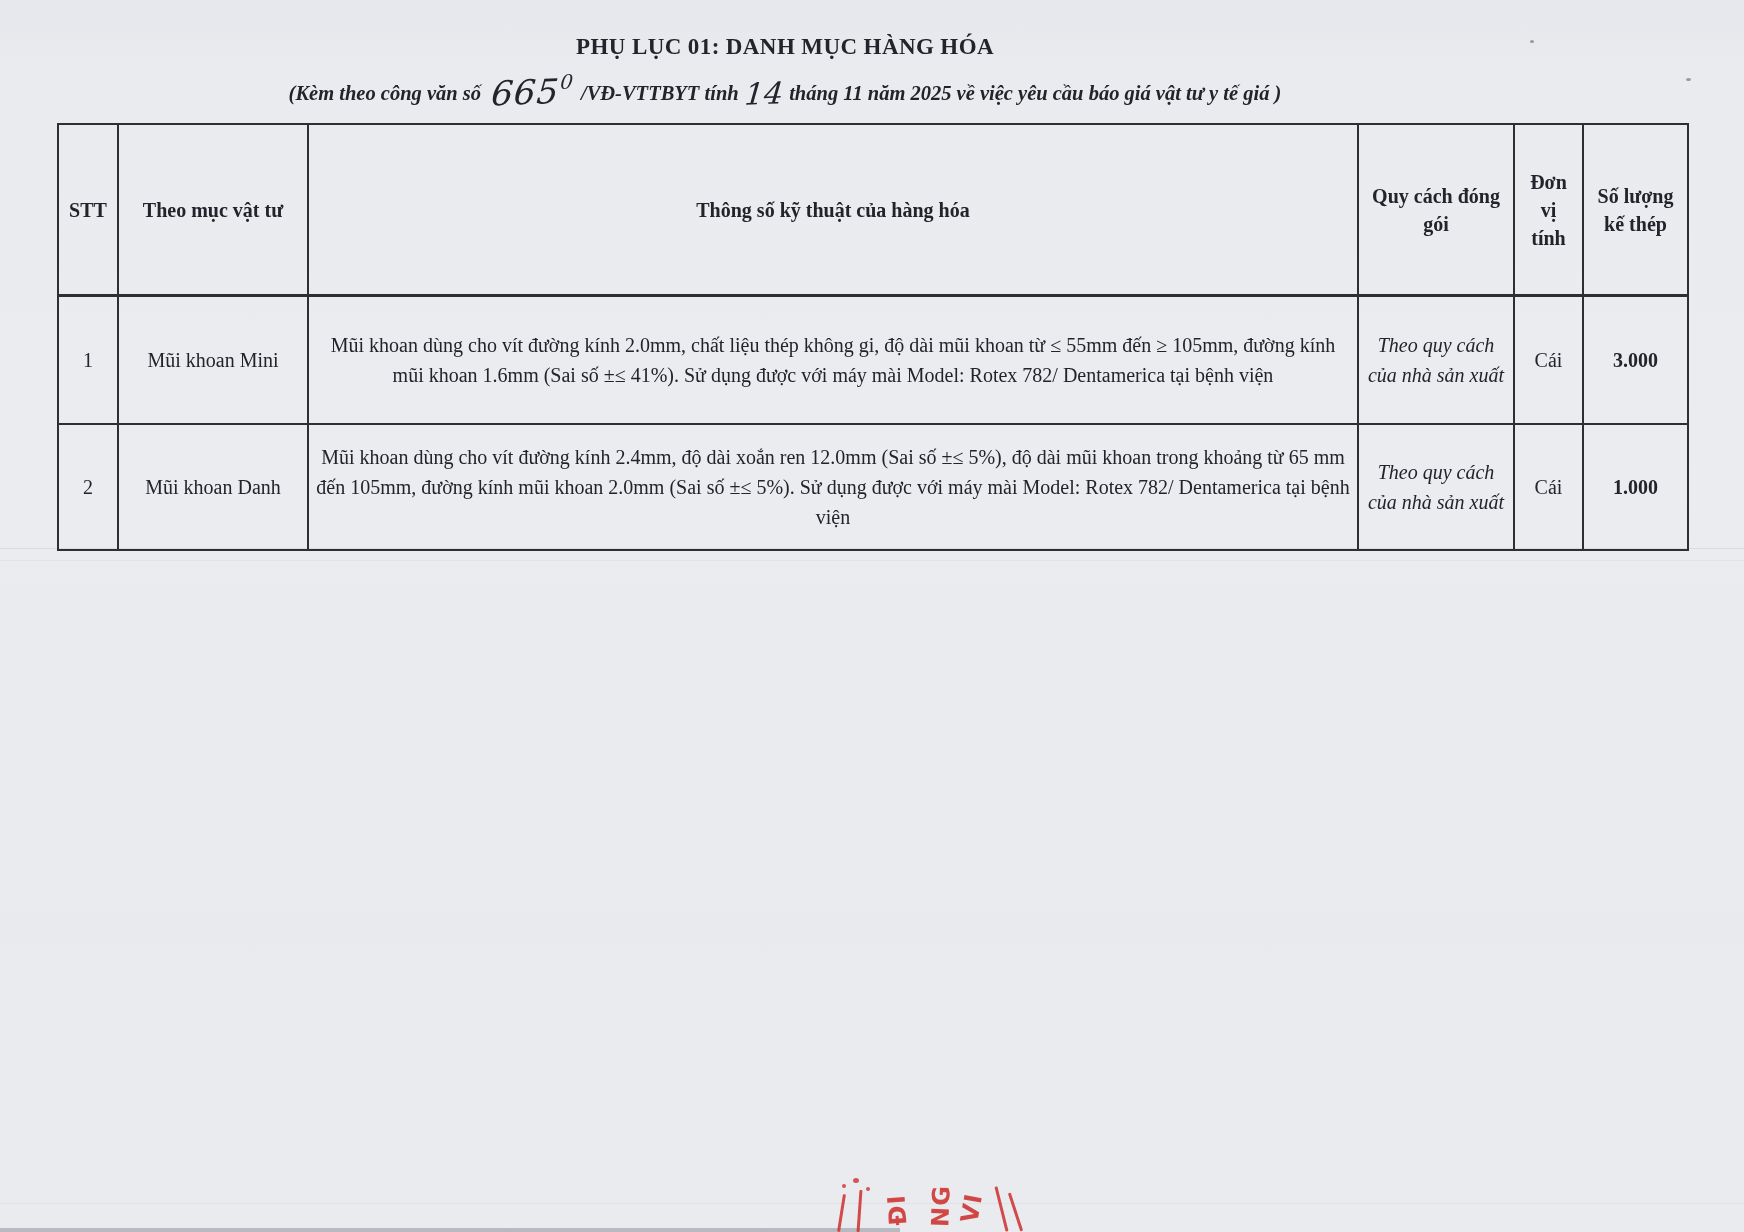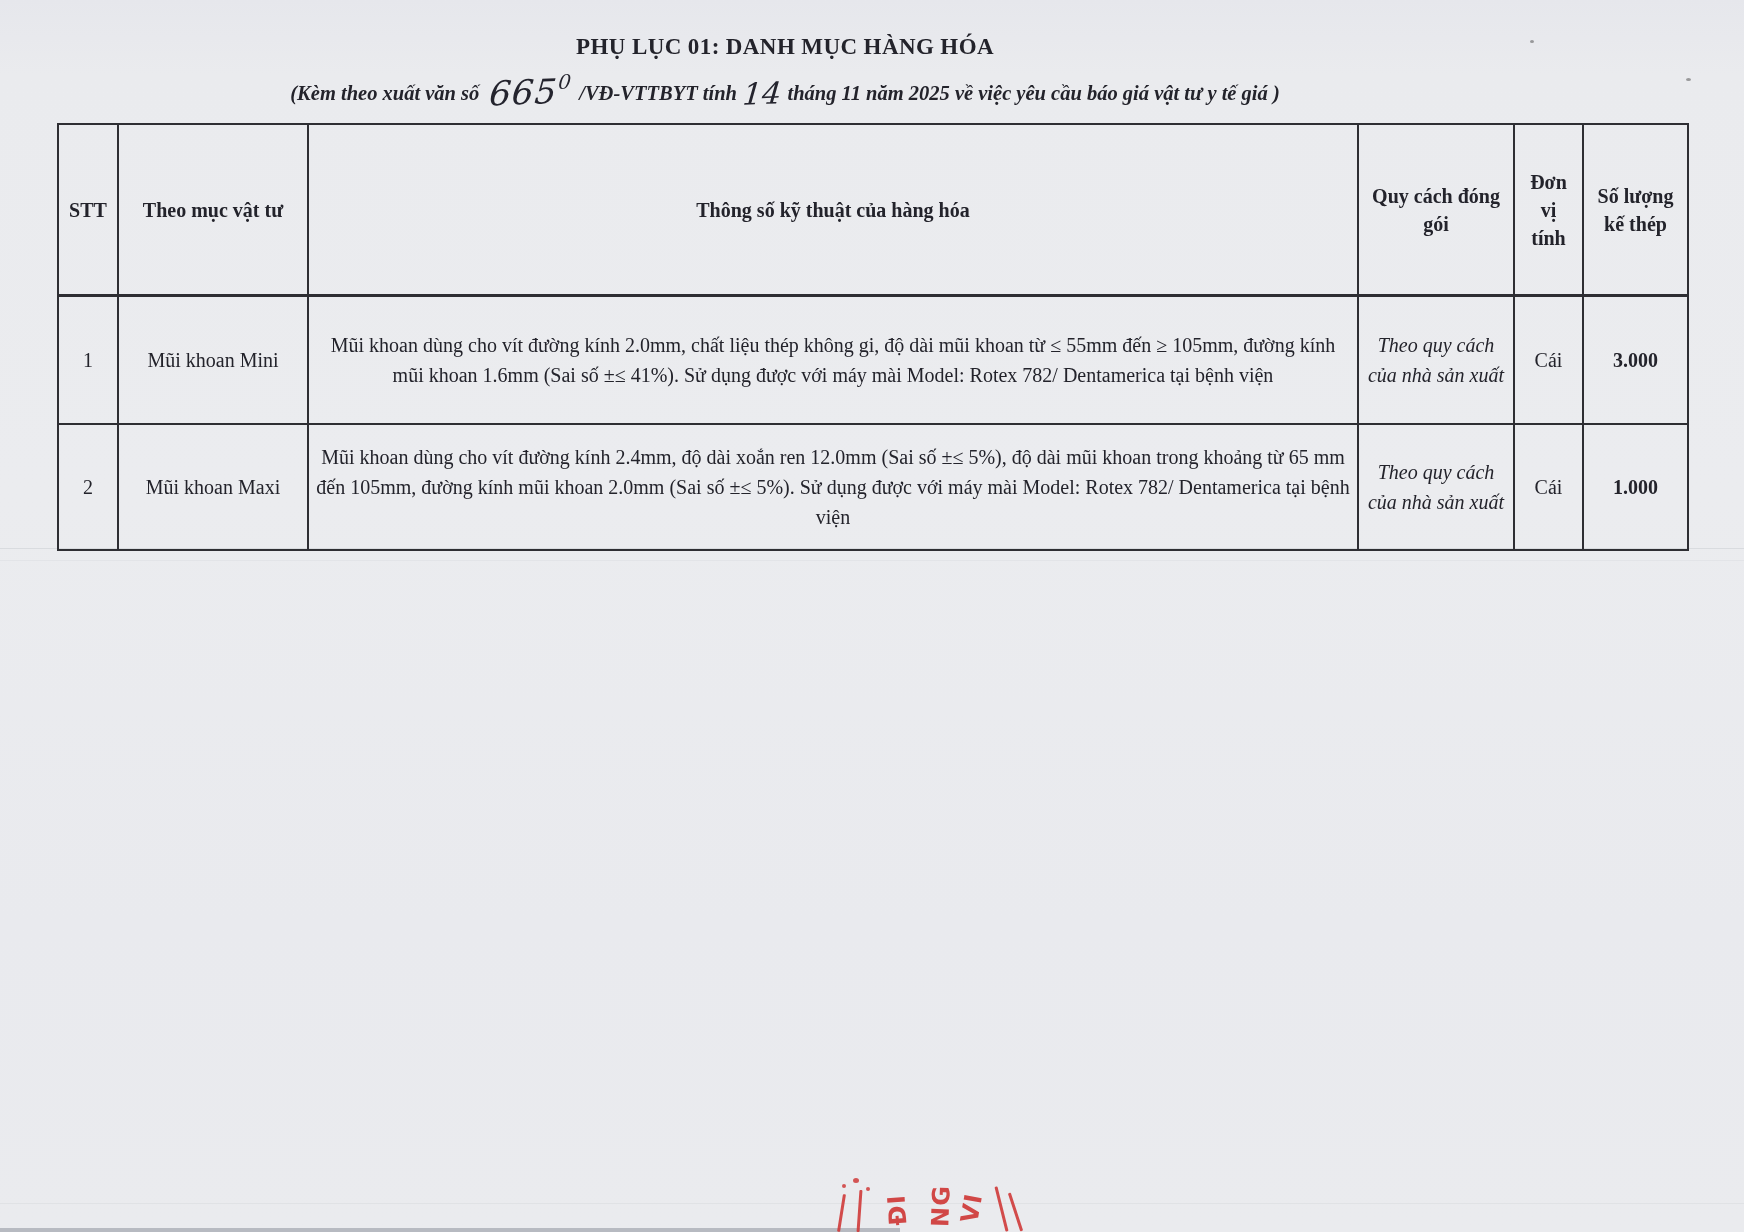--- a/index.html
+++ b/index.html
@@ -118,21 +118,21 @@
   <div class="crease c1"></div>
   <div class="crease c2"></div>
   <div class="crease c3"></div>
   <div class="edge-shadow"></div>
   <div class="speck s1"></div>
   <div class="speck s2"></div>
 
   <div class="doc-head">
     <div class="title">PHỤ LỤC 01: DANH MỤC HÀNG HÓA</div>
     <div class="subtitle">
-      <span>(Kèm theo xuất văn số</span>
+      <span>(Kèm theo công văn số</span>
       <span class="hand hand-number"><span>665</span><sup>0</sup></span>
       <span>/VĐ-VTTBYT tính</span>
       <span class="hand hand-day">14</span>
       <span>tháng 11 năm 2025 về việc yêu cầu báo giá vật tư y tế giá )</span>
     </div>
   </div>
 
   <table class="goods">
     <colgroup>
       <col class="c-stt">
@@ -156,21 +156,21 @@
       <tr class="r1">
         <td class="stt">1</td>
         <td class="name">Mũi khoan Mini</td>
         <td class="spec">Mũi khoan dùng cho vít đường kính 2.0mm, chất liệu thép không gi, độ dài mũi khoan từ ≤ 55mm đến ≥ 105mm, đường kính mũi khoan 1.6mm (Sai số ±≤ 41%). Sử dụng được với máy mài Model: Rotex 782/ Dentamerica tại bệnh viện</td>
         <td class="pack">Theo quy cách của nhà sản xuất</td>
         <td class="unit">Cái</td>
         <td class="qty">3.000</td>
       </tr>
       <tr class="r2">
         <td class="stt">2</td>
-        <td class="name">Mũi khoan Maxi</td>
+        <td class="name">Mũi khoan Danh</td>
         <td class="spec">Mũi khoan dùng cho vít đường kính 2.4mm, độ dài xoắn ren 12.0mm (Sai số ±≤ 5%), độ dài mũi khoan trong khoảng từ 65 mm đến 105mm, đường kính mũi khoan 2.0mm (Sai số ±≤ 5%). Sử dụng được với máy mài Model: Rotex 782/ Dentamerica tại bệnh viện</td>
         <td class="pack">Theo quy cách của nhà sản xuất</td>
         <td class="unit">Cái</td>
         <td class="qty">1.000</td>
       </tr>
     </tbody>
   </table>
 
   <div class="stamp">
     <div class="stroke k1"></div>

